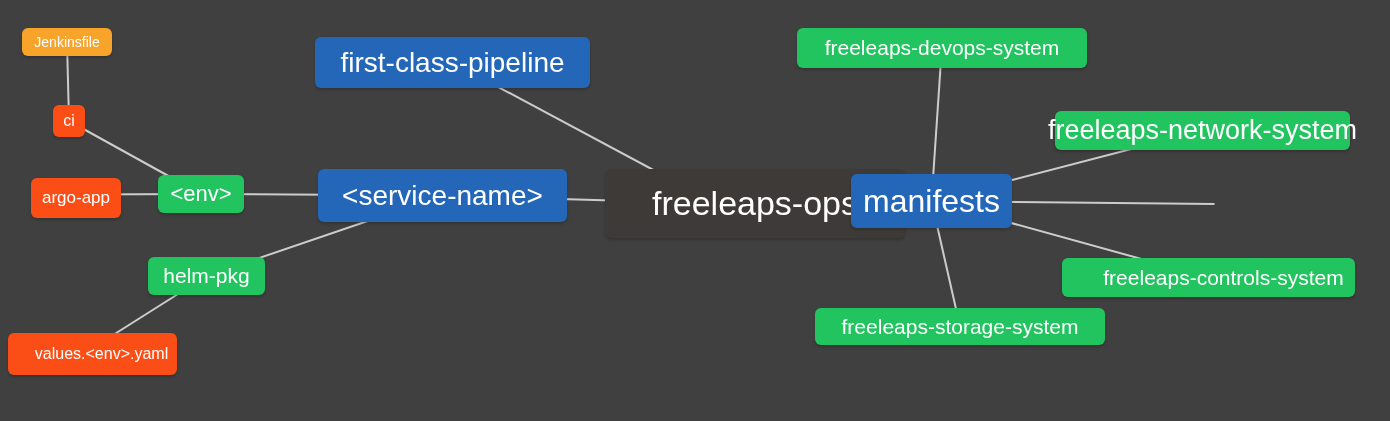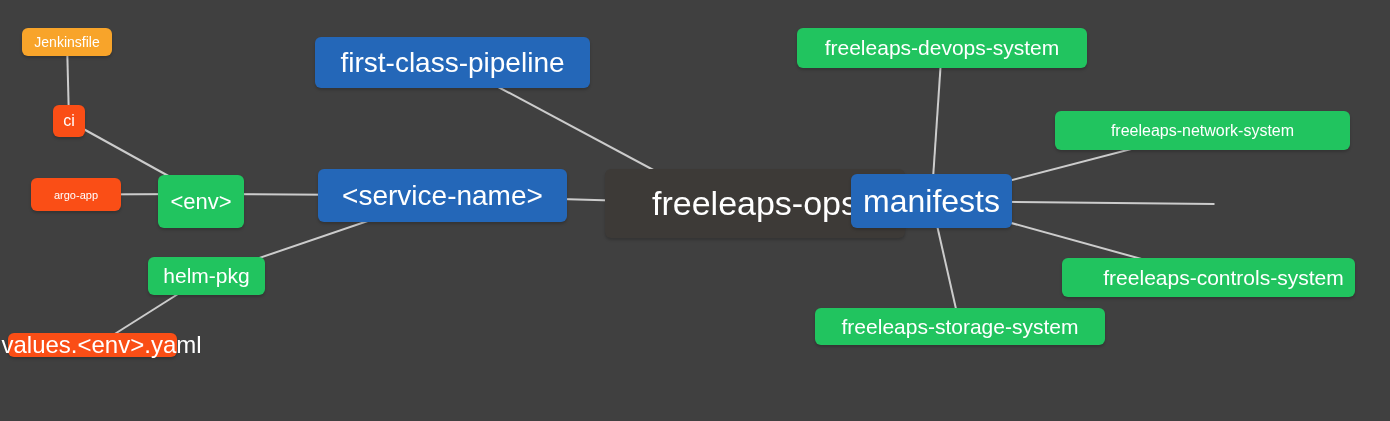--- a/index.html
+++ b/index.html
@@ -54,25 +54,25 @@
       <line x1="716" y1="203.5" x2="931.5" y2="201" stroke="#cccccc" stroke-width="2"></line>
       <line x1="931.5" y1="201" x2="942" y2="45" stroke="#cccccc" stroke-width="2"></line>
       <line x1="931.5" y1="201" x2="1202.5" y2="130.5" stroke="#cccccc" stroke-width="2"></line>
       <line x1="931.5" y1="201" x2="1214.5" y2="204" stroke="#cccccc" stroke-width="2"></line>
       <line x1="931.5" y1="201" x2="1208.5" y2="277.5" stroke="#cccccc" stroke-width="2"></line>
       <line x1="931.5" y1="201" x2="960" y2="326.5" stroke="#cccccc" stroke-width="2"></line>
     </svg>
 
   <div class="node" style="left: 22px; top: 28px; width: 90px; height: 28px; font-size: 14px; background: rgb(248, 164, 42);">Jenkinsfile</div>
   <div class="node" style="left: 53px; top: 105px; width: 32px; height: 32px; font-size: 16px; background: rgb(250, 78, 22);">ci</div>
-  <div class="node" style="left: 31px; top: 178px; width: 90px; height: 33px; font-size: 11px; background: rgb(250, 78, 22);">argo-app</div>
-  <div class="node" style="left: 158px; top: 175px; width: 86px; height: 53px; font-size: 22px; background: rgb(33, 196, 95);">&lt;env&gt;</div>
+  <div class="node" style="left: 31px; top: 178px; width: 90px; height: 40px; font-size: 17px; background: rgb(250, 78, 22);">argo-app</div>
+  <div class="node" style="left: 158px; top: 175px; width: 86px; height: 38px; font-size: 22px; background: rgb(33, 196, 95);">&lt;env&gt;</div>
   <div class="node" style="left: 148px; top: 257px; width: 117px; height: 38px; font-size: 21px; background: rgb(33, 196, 95);">helm-pkg</div>
-  <div class="node" style="left: 8px; top: 333px; width: 169px; height: 24px; font-size: 24px; background: rgb(250, 78, 22); padding-left: 28px;">values.&lt;env&gt;.yaml</div>
+  <div class="node" style="left: 8px; top: 333px; width: 169px; height: 42px; font-size: 16px; background: rgb(250, 78, 22); padding-left: 28px;">values.&lt;env&gt;.yaml</div>
   <div class="node" style="left: 315px; top: 37px; width: 275px; height: 51px; font-size: 28px; background: rgb(36, 103, 184);">first-class-pipeline</div>
   <div class="node" style="left: 318px; top: 169px; width: 249px; height: 53px; font-size: 28px; background: rgb(36, 103, 184);">&lt;service-name&gt;</div>
   <div class="node" style="left: 585px; top: 169px; width: 300px; height: 69px; font-size: 34px; background: rgb(61, 58, 55); margin-left: 20px;">freeleaps-ops</div>
   <div class="node" style="left: 851px; top: 174px; width: 161px; height: 54px; font-size: 32px; background: rgb(36, 103, 184);">manifests</div>
   <div class="node" style="left: 797px; top: 28px; width: 290px; height: 40px; font-size: 21px; background: rgb(33, 196, 95);">freeleaps-devops-system</div>
-  <div class="node" style="left: 1055px; top: 111px; width: 295px; height: 39px; font-size: 16px; background: rgb(33, 196, 95);">freeleaps-network-system</div>
+  <div class="node" style="left: 1055px; top: 111px; width: 295px; height: 39px; font-size: 27px; background: rgb(33, 196, 95);">freeleaps-network-system</div>
   <div class="node" style="left: 1062px; top: 258px; width: 293px; height: 39px; font-size: 21px; background: rgb(33, 196, 95); padding-left: 40px;">freeleaps-controls-system</div>
   <div class="node" style="left: 815px; top: 308px; width: 290px; height: 37px; font-size: 21px; background: rgb(33, 196, 95);">freeleaps-storage-system</div>
 </div>
 
 </body></html>

